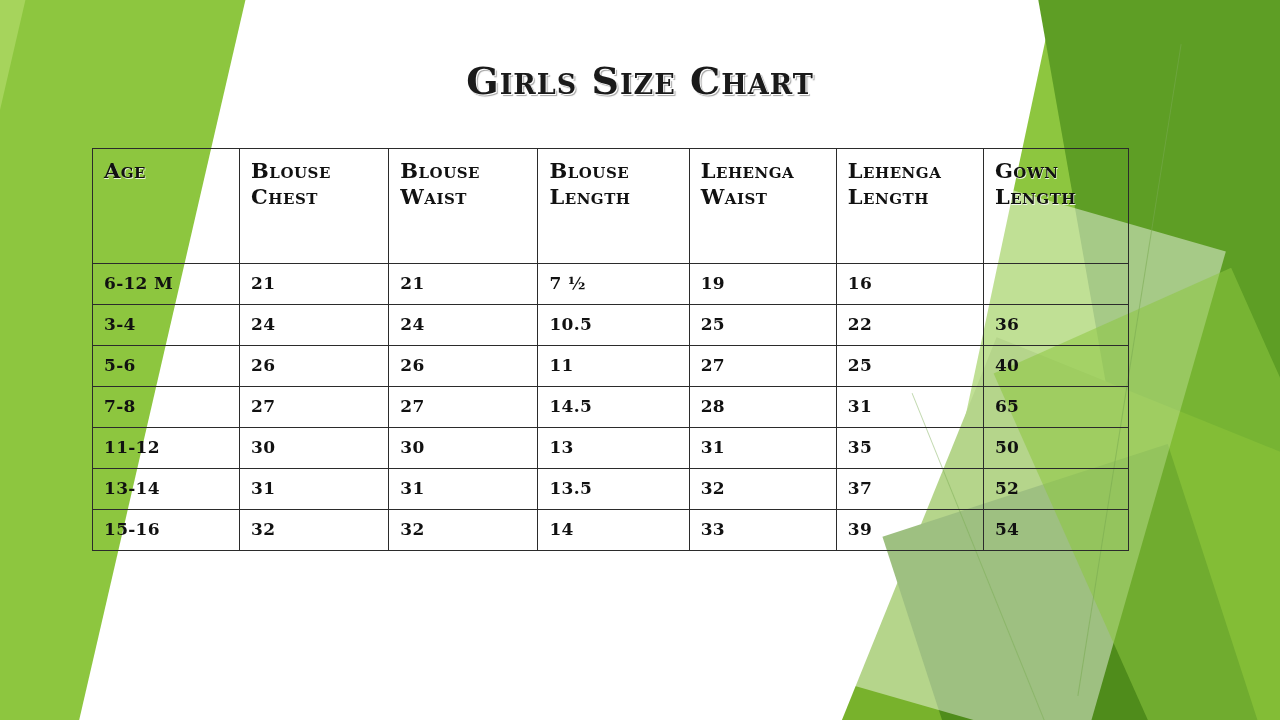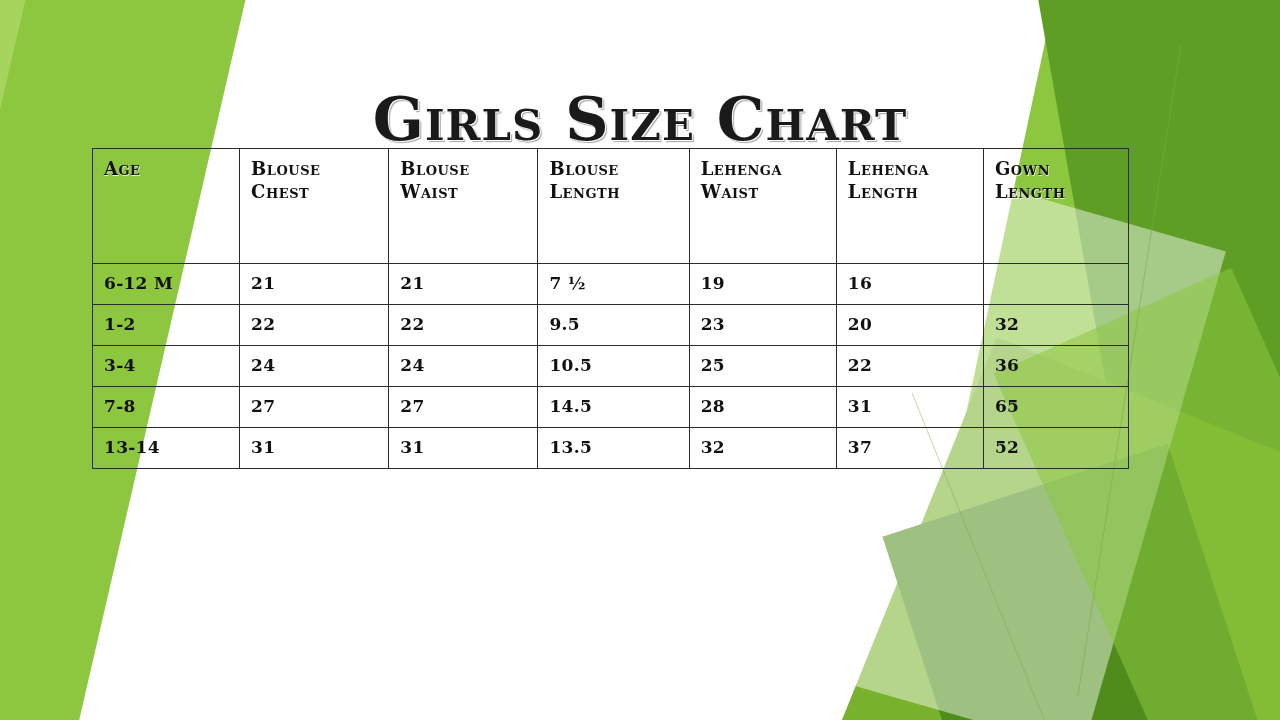--- a/index.html
+++ b/index.html
@@ -92,31 +92,30 @@
     transform: rotate(-22deg);
   }
 
   
   .title {
     position: absolute;
     top: 58px;
     left: 0; right: 0;
     text-align: center;
     font-family: "DejaVu Serif", serif;
-    font-size: 60px;
+    font-size: 38px;
     font-weight: bold;
     letter-spacing: 1px;
     color: #1a1a1a;
     font-variant: small-caps;
     text-shadow:
       1px 1px 0 #ffffff,
       2px 2px 1px rgba(90,90,90,0.55),
       -1px -1px 0 rgba(255,255,255,0.9);
     z-index: 5;
-    margin-top: 26px;
   }
 
   
   .table-wrap {
     position: absolute;
     left: 92px;
     top: 148px;
     width: 1037px;
     z-index: 4;
   }
@@ -136,21 +135,21 @@
     font-size: 17px;
     color: #111111;
     background: transparent;
     line-height: 1.25;
   }
   table.size-chart thead th {
     height: 96px;
     font-variant: small-caps;
     font-weight: bold;
     letter-spacing: 0.5px;
-    font-size: 18px;
+    font-size: 21px;
     text-shadow: 0.6px 0.6px 0 rgba(255,255,255,0.8);
   }
   table.size-chart tbody td {
     height: 22px;
     font-weight: bold;
     letter-spacing: 0.3px;
   }
   
   col.c0 { width: 14.2%; }
   col.c1 { width: 14.4%; }
@@ -205,51 +204,69 @@
         <tr>
           <td>6-12 M</td>
           <td>21</td>
           <td>21</td>
           <td>7 ½</td>
           <td>19</td>
           <td>16</td>
           <td></td>
         </tr>
         <tr>
-          <td>1-2</td>
-          <td>22</td>
-          <td>22</td>
-          <td>9.5</td>
-          <td>23</td>
-          <td>20</td>
-          <td>32</td>
-        </tr>
-        <tr>
           <td>3-4</td>
           <td>24</td>
           <td>24</td>
           <td>10.5</td>
           <td>25</td>
           <td>22</td>
           <td>36</td>
         </tr>
         <tr>
+          <td>5-6</td>
+          <td>26</td>
+          <td>26</td>
+          <td>11</td>
+          <td>27</td>
+          <td>25</td>
+          <td>40</td>
+        </tr>
+        <tr>
           <td>7-8</td>
           <td>27</td>
           <td>27</td>
           <td>14.5</td>
           <td>28</td>
           <td>31</td>
           <td>65</td>
         </tr>
         <tr>
+          <td>11-12</td>
+          <td>30</td>
+          <td>30</td>
+          <td>13</td>
+          <td>31</td>
+          <td>35</td>
+          <td>50</td>
+        </tr>
+        <tr>
           <td>13-14</td>
           <td>31</td>
           <td>31</td>
           <td>13.5</td>
           <td>32</td>
           <td>37</td>
           <td>52</td>
         </tr>
+        <tr>
+          <td>15-16</td>
+          <td>32</td>
+          <td>32</td>
+          <td>14</td>
+          <td>33</td>
+          <td>39</td>
+          <td>54</td>
+        </tr>
       </tbody>
     </table>
   </div>
 </div>
 
 </body></html>

